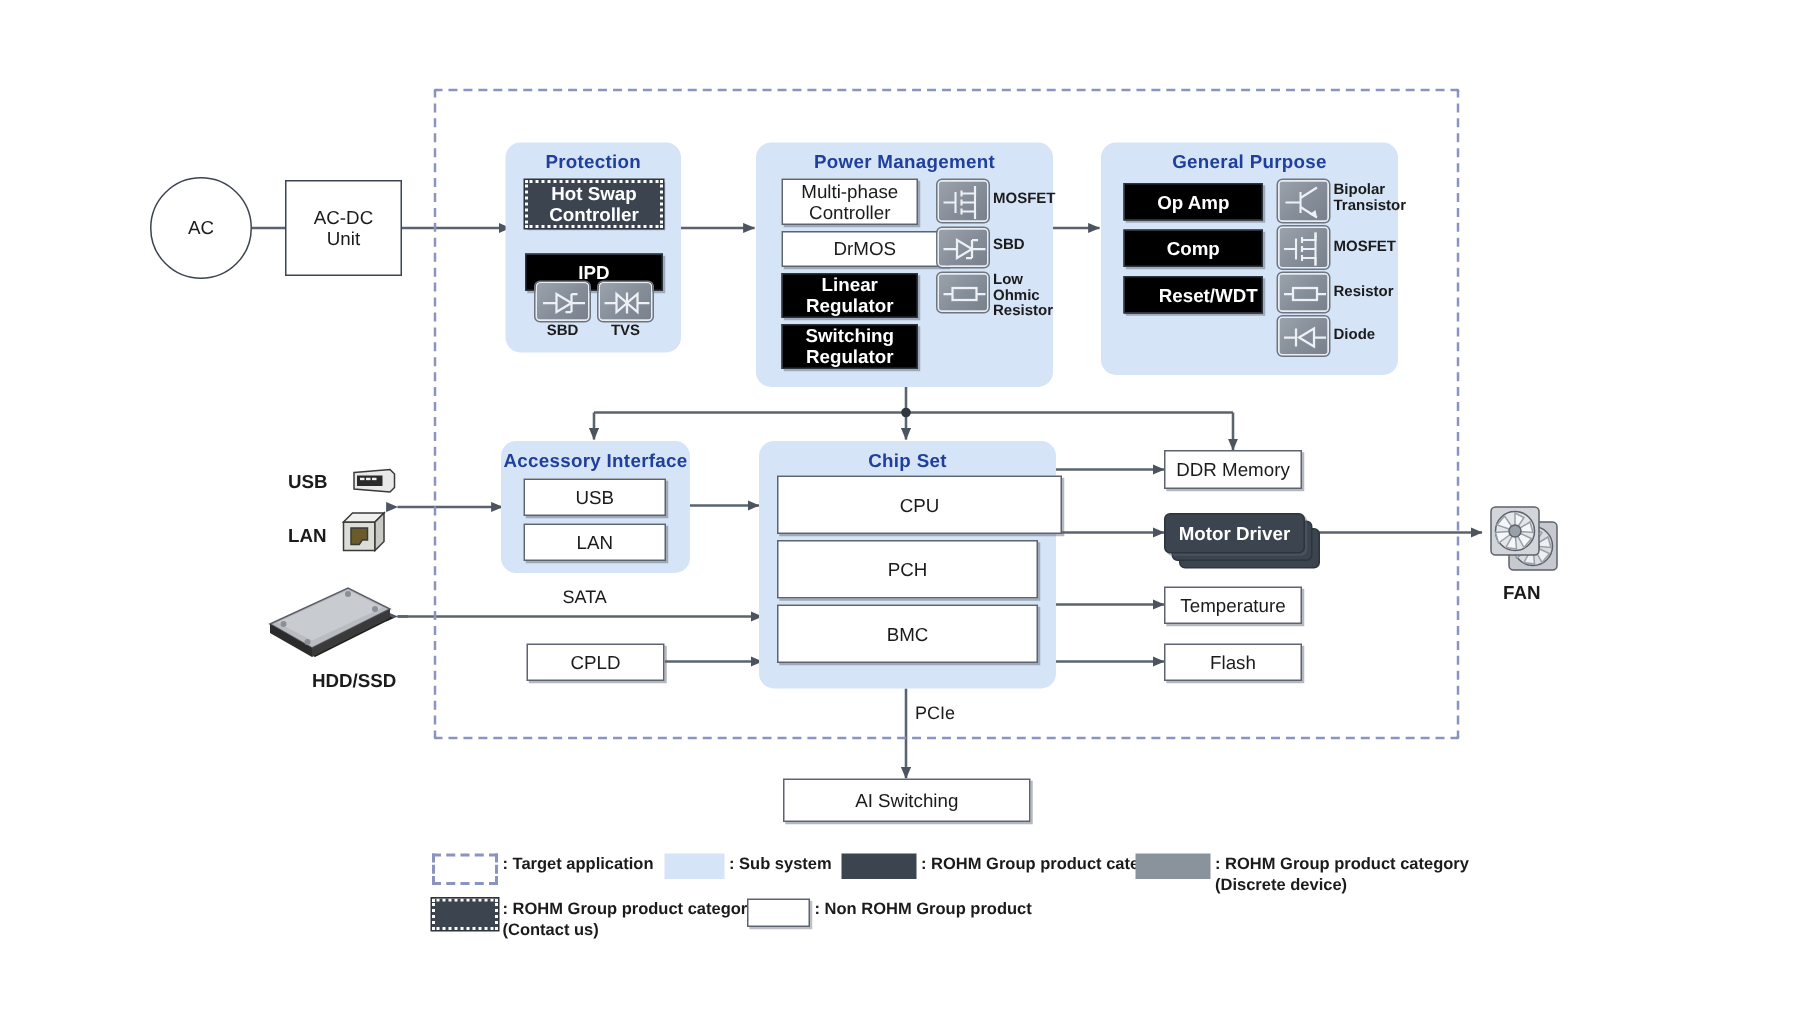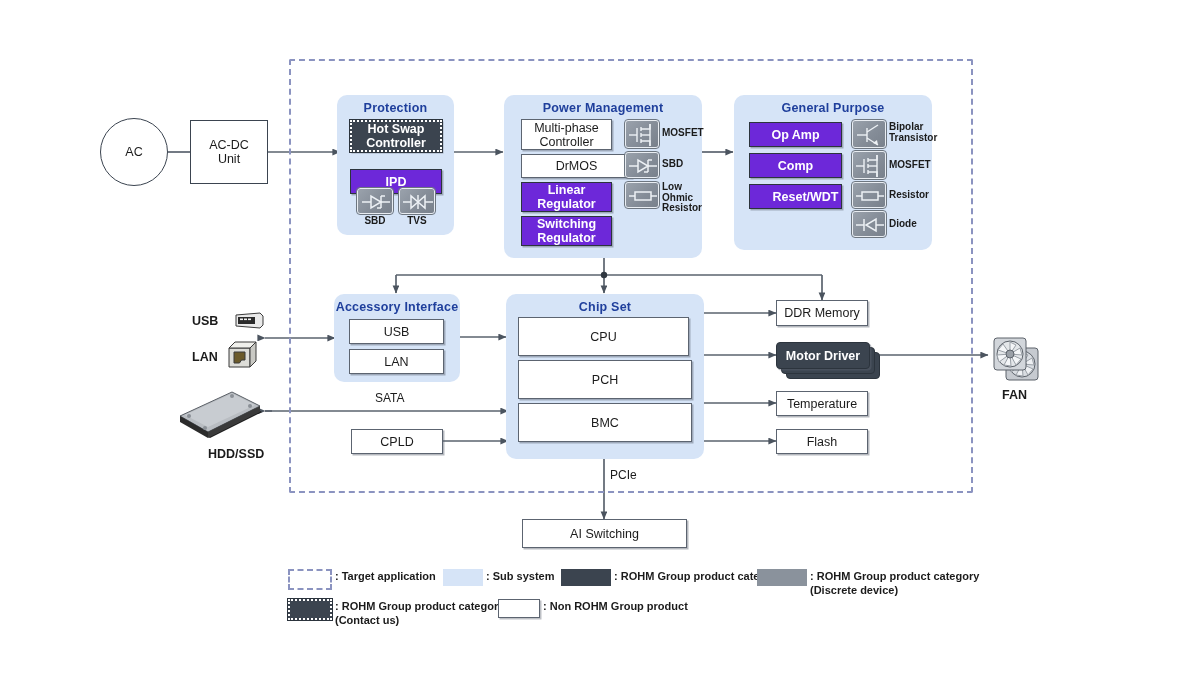--- a/index.html
+++ b/index.html
@@ -29,21 +29,21 @@
   .box{
     display:flex;align-items:center;justify-content:center;text-align:center;
     border-radius:0;line-height:1.12;
   }
   .box-white{
     background:#ffffff;border:1.5px solid #5c6470;color:#1b1b1b;
     font-size:12.5px;
     box-shadow:1.5px 1.5px 0 rgba(90,98,110,.45);
   }
   .box-dark{
-    background:#6d28d9;border:1px solid #2c343d;color:#ffffff;
+    background:#000000;border:1px solid #2c343d;color:#ffffff;
     font-size:12.5px;font-weight:bold;
     box-shadow:1.5px 1.5px 0 rgba(90,98,110,.45);
   }
   .box-dark-dotted{
     background:#3b444f;border:2px dotted #ffffff;
     outline:1px solid #2c343d;
     color:#ffffff;font-size:12.5px;font-weight:bold;
     box-shadow:1.5px 1.5px 0 rgba(90,98,110,.45);
   }
   .box-gray{
@@ -322,21 +322,21 @@
   <div class="abs box box-white" style="left:349px;top:319px;width:95px;height:25px;">
     <span>USB</span>
   </div>
   <div class="abs box box-white" style="left:349px;top:349px;width:95px;height:25px;">
     <span>LAN</span>
   </div>
 
   <div class="abs subsys" style="left:506px;top:294px;width:198px;height:165px;">
     <div class="subsys-title">Chip Set</div>
   </div>
-  <div class="abs box box-white" style="left:518px;top:317px;width:171px;height:39px;">
+  <div class="abs box box-white" style="left:518px;top:317px;width:190px;height:39px;">
     <span>CPU</span>
   </div>
   <div class="abs box box-white" style="left:518px;top:360px;width:174px;height:39px;">
     <span>PCH</span>
   </div>
   <div class="abs box box-white" style="left:518px;top:403px;width:174px;height:39px;">
     <span>BMC</span>
   </div>
 
   <div class="abs box box-white" style="left:351px;top:429px;width:92px;height:25px;">

